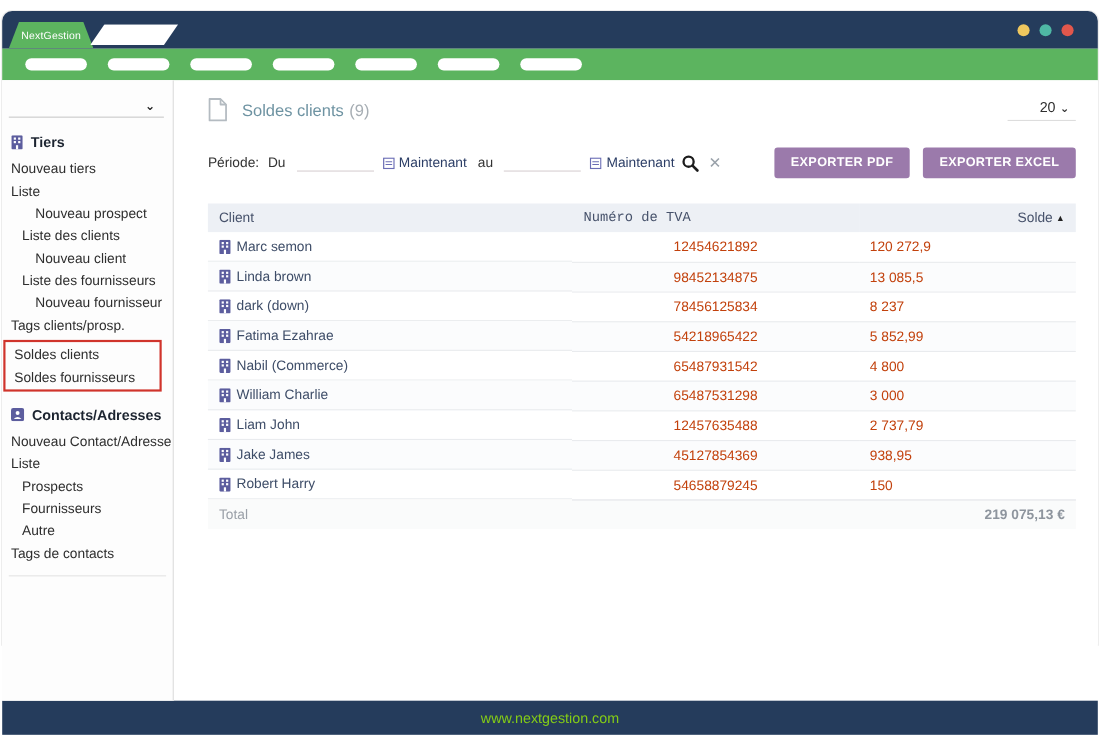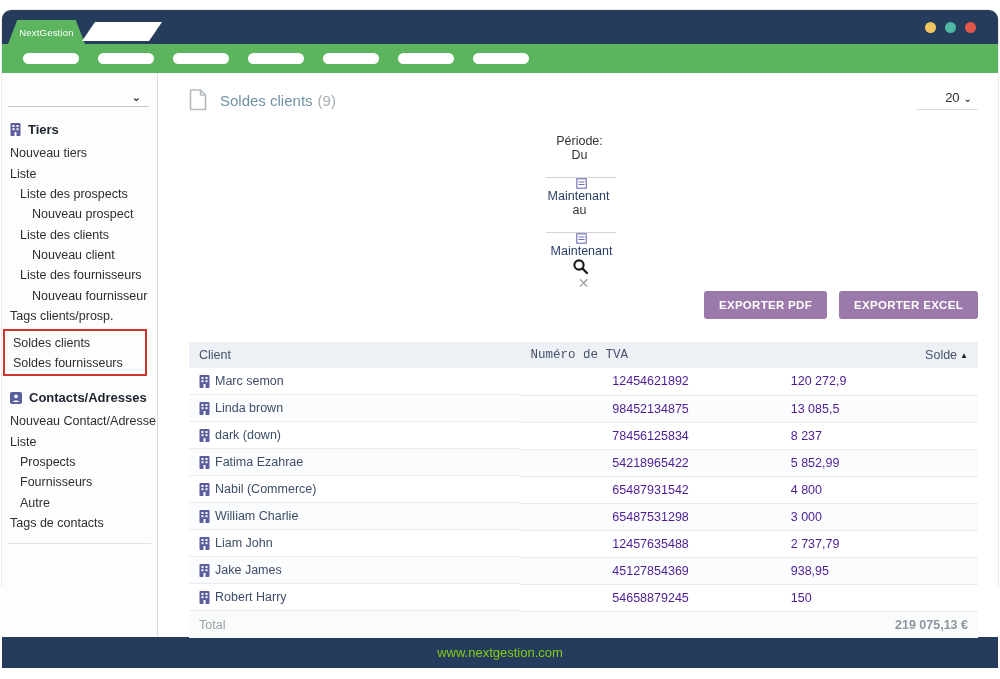--- a/index.html
+++ b/index.html
@@ -38,40 +38,40 @@
   .side-divider{border-top:1px solid #e3e3e3; margin:10px 6px 0 6px;}
   
   .main{flex:1; padding:16px 20px 0 31px;}
   .title-row{display:flex; align-items:center;}
   .doc-icon{width:18px; height:22px; margin-right:13px;}
   .page-title{font-size:15px; color:var(--title-teal);}
   .page-count{font-size:15px; color:#a7aeb4; margin-left:5px;}
   .page-size{margin-left:auto; width:62px; border-bottom:1px solid #ddd; padding:0 6px 4px 0;
     text-align:right; font-size:13px; color:#2f2f2f; cursor:pointer;}
   .page-size .chev{font-size:10px; font-weight:bold; margin-left:4px;}
-  .filter-row{display:flex; align-items:center; margin-top:23px; font-size:12.5px; color:#333;flex-direction:column;}
+  .filter-row{display:flex; align-items:center; margin-top:23px; font-size:12.5px; color:#333;}
   .flabel{margin-right:8px;}
   .ul-input{width:70px; border:none; border-bottom:1px solid #d8cfd2; background:transparent;
     height:16px; margin:0 8px 0 2px; font-size:12px;}
   .cal-icon{width:11px; height:11px; margin-right:4px; flex:none;}
   .now-link{color:#2c3e66; margin-right:10px; cursor:pointer;}
   .search-icon{width:17px; height:17px; margin:0 8px 0 2px; cursor:pointer;}
   .clear-icon{color:#9aa2aa; font-size:14px; font-weight:bold; cursor:pointer;}
   .btns{margin-left:auto; display:flex; gap:12px;}
   .export-btn{background:var(--purple-btn); color:#fff; border:none; border-radius:3px;
     font-size:11.5px; font-weight:bold; letter-spacing:.3px; padding:8px 15px; cursor:pointer;
     font-family:"Liberation Sans","DejaVu Sans",sans-serif;}
   
   table{width:100%; border-collapse:collapse; margin-top:23px; font-size:12.5px;}
   thead th{background:#edf0f5; color:#47526b; font-weight:normal; height:26px; padding:0 10px;}
   th.c-client{text-align:left; width:42%;}
   th.c-tva{text-align:left; width:33%;font-family:Liberation Mono, monospace;}
   th.c-solde{text-align:right; width:25%;}
   .sort-arrow{font-size:8px; color:#222; margin-left:3px; vertical-align:1px;}
-  tbody td{height:27px; border-bottom:1px solid #e9ebee; padding:0 10px; color:#4c1d95;}
+  tbody td{height:27px; border-bottom:1px solid #e9ebee; padding:0 10px; color:#c2410c;}
   tbody tr:nth-child(even) td{background:#fbfcfd;}
   td.client-cell{display:flex; align-items:center; gap:6px; color:#3e4d68; cursor:pointer;}
   td.tva-cell{text-align:center;}
   td.solde-cell{text-align:left;}
   .bld{width:10px; height:13px; flex:none;}
   tfoot td{height:27px; padding:0 10px; color:#9aa0a8; background:#fafbfb;}
   tfoot .total-val{text-align:right; font-weight:bold; color:#8e959e;}
   
   .footer{height:31px; background:var(--navy); display:flex; align-items:center; justify-content:center;}
   .footer span{color:#84cc16; font-size:13px;}
@@ -117,21 +117,20 @@
                 <rect x="6.5" y="2" width="2" height="2" fill="#fff"></rect>
                 <rect x="2.5" y="5.2" width="2" height="2" fill="#fff"></rect>
                 <rect x="6.5" y="5.2" width="2" height="2" fill="#fff"></rect>
                 <rect x="4.5" y="9" width="2" height="4" fill="#fff"></rect>
               </svg>
             </span>
             <span>Tiers</span>
           </div>
           <div class="side-item">Nouveau tiers</div>
           <div class="side-item">Liste</div>
-          <div class="side-item ind1">Liste des prospects</div>
           <div class="side-item ind2">Nouveau prospect</div>
           <div class="side-item ind1">Liste des clients</div>
           <div class="side-item ind2">Nouveau client</div>
           <div class="side-item ind1">Liste des fournisseurs</div>
           <div class="side-item ind2">Nouveau fournisseur</div>
           <div class="side-item">Tags clients/prosp.</div>
           <div class="hl-box">
             <div class="side-item">Soldes clients</div>
             <div class="side-item">Soldes fournisseurs</div>
           </div>

